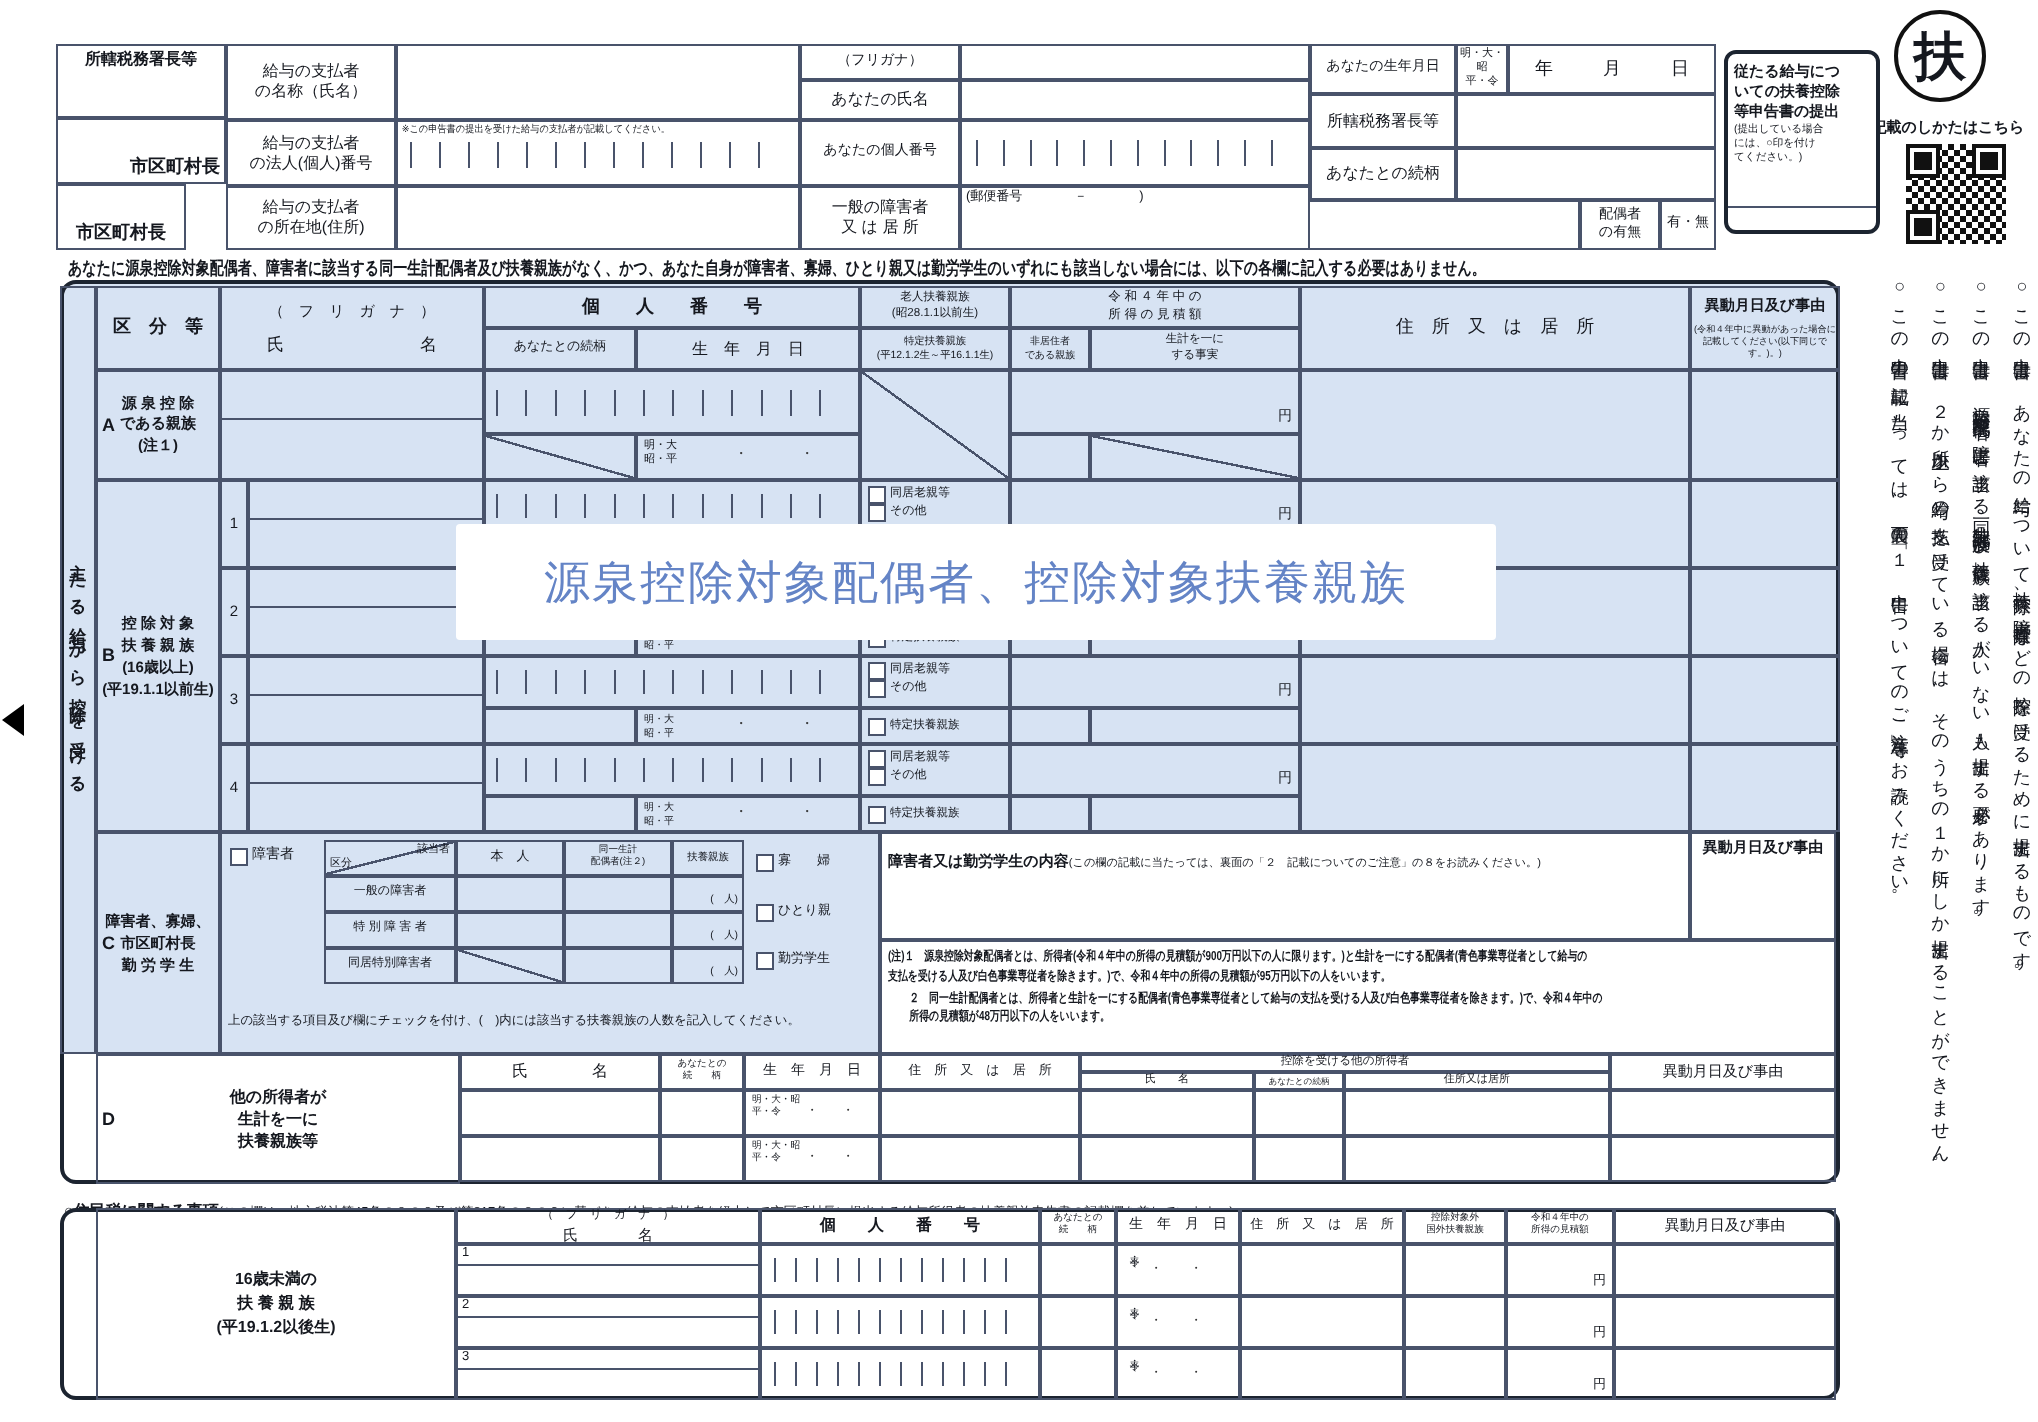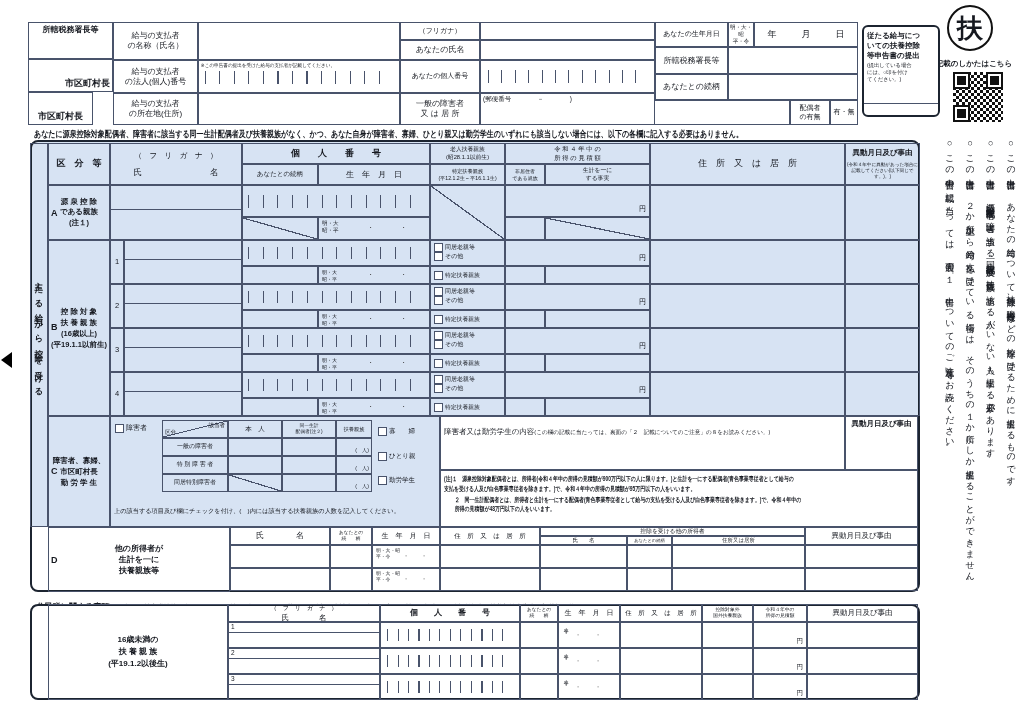--- a/index.html
+++ b/index.html
@@ -363,21 +363,21 @@
       <span class="ck"></span>
       <span>ひとり親</span>
     </span>
   <span class="ckl a" style="left:378px;top:476px;font-size:6.5px">
       <span class="ck"></span>
       <span>勤労学生</span>
     </span>
   <div class="a" style="left:114px;top:507px;width:324px;font-size:6.2px">上の該当する項目及び欄にチェックを付け、(　)内には該当する扶養親族の人数を記入してください。</div>
 
   <div class="a bd" style="left:440px;top:416px;width:405px;height:54px;padding:2px 3px">
-    <span style="font-size:7.5px;font-weight:normal">障害者又は勤労学生の内容</span><span style="font-size:5.6px">(この欄の記載に当たっては、裏面の「２　記載についてのご注意」の８をお読みください。)</span>
+    <span style="font-size:7.5px;font-weight:bold">障害者又は勤労学生の内容</span><span style="font-size:5.6px">(この欄の記載に当たっては、裏面の「２　記載についてのご注意」の８をお読みください。)</span>
   </div>
   <div class="a bd" style="left:845px;top:416px;width:73px;height:54px;text-align:center;font-size:7.5px;font-weight:bold;padding-top:2px">異動月日及び事由</div>
   <div class="a bd" style="left:440px;top:470px;width:478px;height:57px;background:#fff">
     <div class="p sq" style="font-size:6.5px;font-weight:bold;transform:scaleX(.76);width:625px;padding:3px 0 0 4px;line-height:1.5">(注)１　源泉控除対象配偶者とは、所得者(令和４年中の所得の見積額が900万円以下の人に限ります。)と生計を一にする配偶者(青色事業専従者として給与の
 支払を受ける人及び白色事業専従者を除きます。)で、令和４年中の所得の見積額が95万円以下の人をいいます。</div>
     <div class="p sq" style="font-size:6.5px;font-weight:bold;transform:scaleX(.76);width:625px;padding:1px 0 0 18px;line-height:1.5">２　同一生計配偶者とは、所得者と生計を一にする配偶者(青色事業専従者として給与の支払を受ける人及び白色事業専従者を除きます。)で、令和４年中の
 所得の見積額が48万円以下の人をいいます。</div>
   </div>
 
   <div class="a bd f p" style="left:48px;top:527px;width:182px;height:65px;font-size:8px;font-weight:bold;line-height:1.4">
@@ -500,14 +500,15 @@
     </div>
   <div class="a bd" style="left:807px;top:674px;width:111px;height:26px"></div>
 
   <div id="sidebar" class="a v" style="left:924px;top:138px;width:94px;height:566px;font-size:9px;line-height:1.6;letter-spacing:1px">
     <p>○この申告書は、あなたの給与について扶養控除、障害者控除などの控除を受けるために提出するものです。</p>
     <p>○この申告書は、源泉控除対象配偶者、障害者に該当する同一生計配偶者及び扶養親族に該当する人がいない人も提出する必要があります。</p>
     <p>○この申告書は、２か所以上から給与の支払を受けている場合には、そのうちの１か所にしか提出することができません。</p>
     <p>○この申告書の記載に当たっては、裏面の「１　申告についてのご注意」等をお読みください。</p>
   </div>
 
+  <div class="a f" style="left:228px;top:262px;width:520px;height:58px;background:#fff;border-radius:2px;z-index:10;font-size:23px;letter-spacing:1px;color:#6484c6">源泉控除対象配偶者、控除対象扶養親族</div>
 
 </div>
 
 </body></html>

